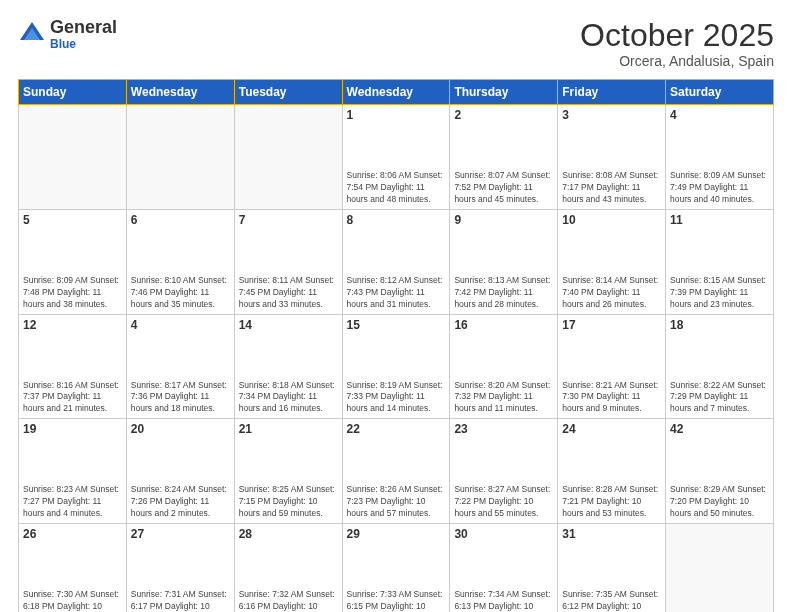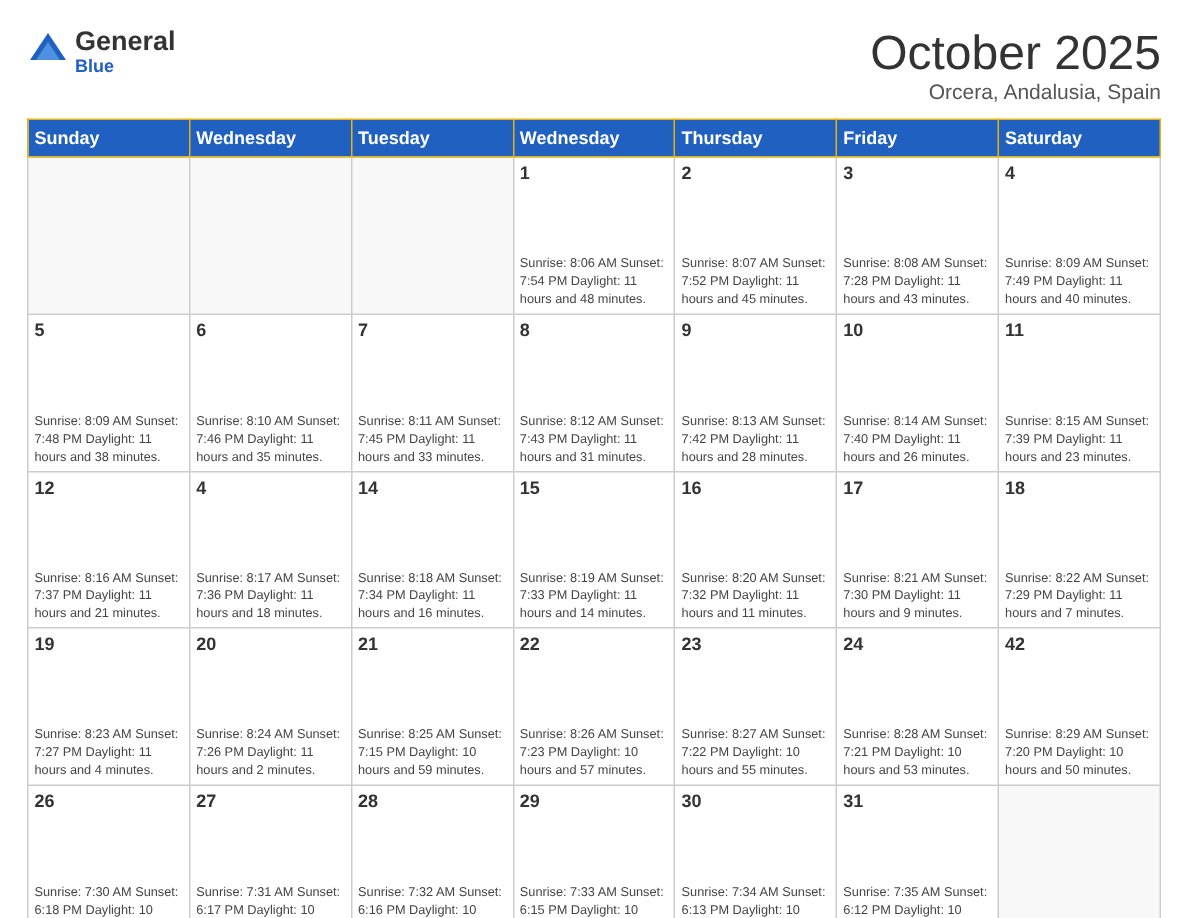--- a/index.html
+++ b/index.html
@@ -149,21 +149,21 @@
           <td>
             <span class="day-num">2</span>
             <div class="day-info">Sunrise: 8:07 AM
 Sunset: 7:52 PM
 Daylight: 11 hours
 and 45 minutes.</div>
           </td>
           <td>
             <span class="day-num">3</span>
             <div class="day-info">Sunrise: 8:08 AM
-Sunset: 7:28 PM
+Sunset: 7:17 PM
 Daylight: 11 hours
 and 43 minutes.</div>
           </td>
           <td>
             <span class="day-num">4</span>
             <div class="day-info">Sunrise: 8:09 AM
 Sunset: 7:49 PM
 Daylight: 11 hours
 and 40 minutes.</div>
           </td>

